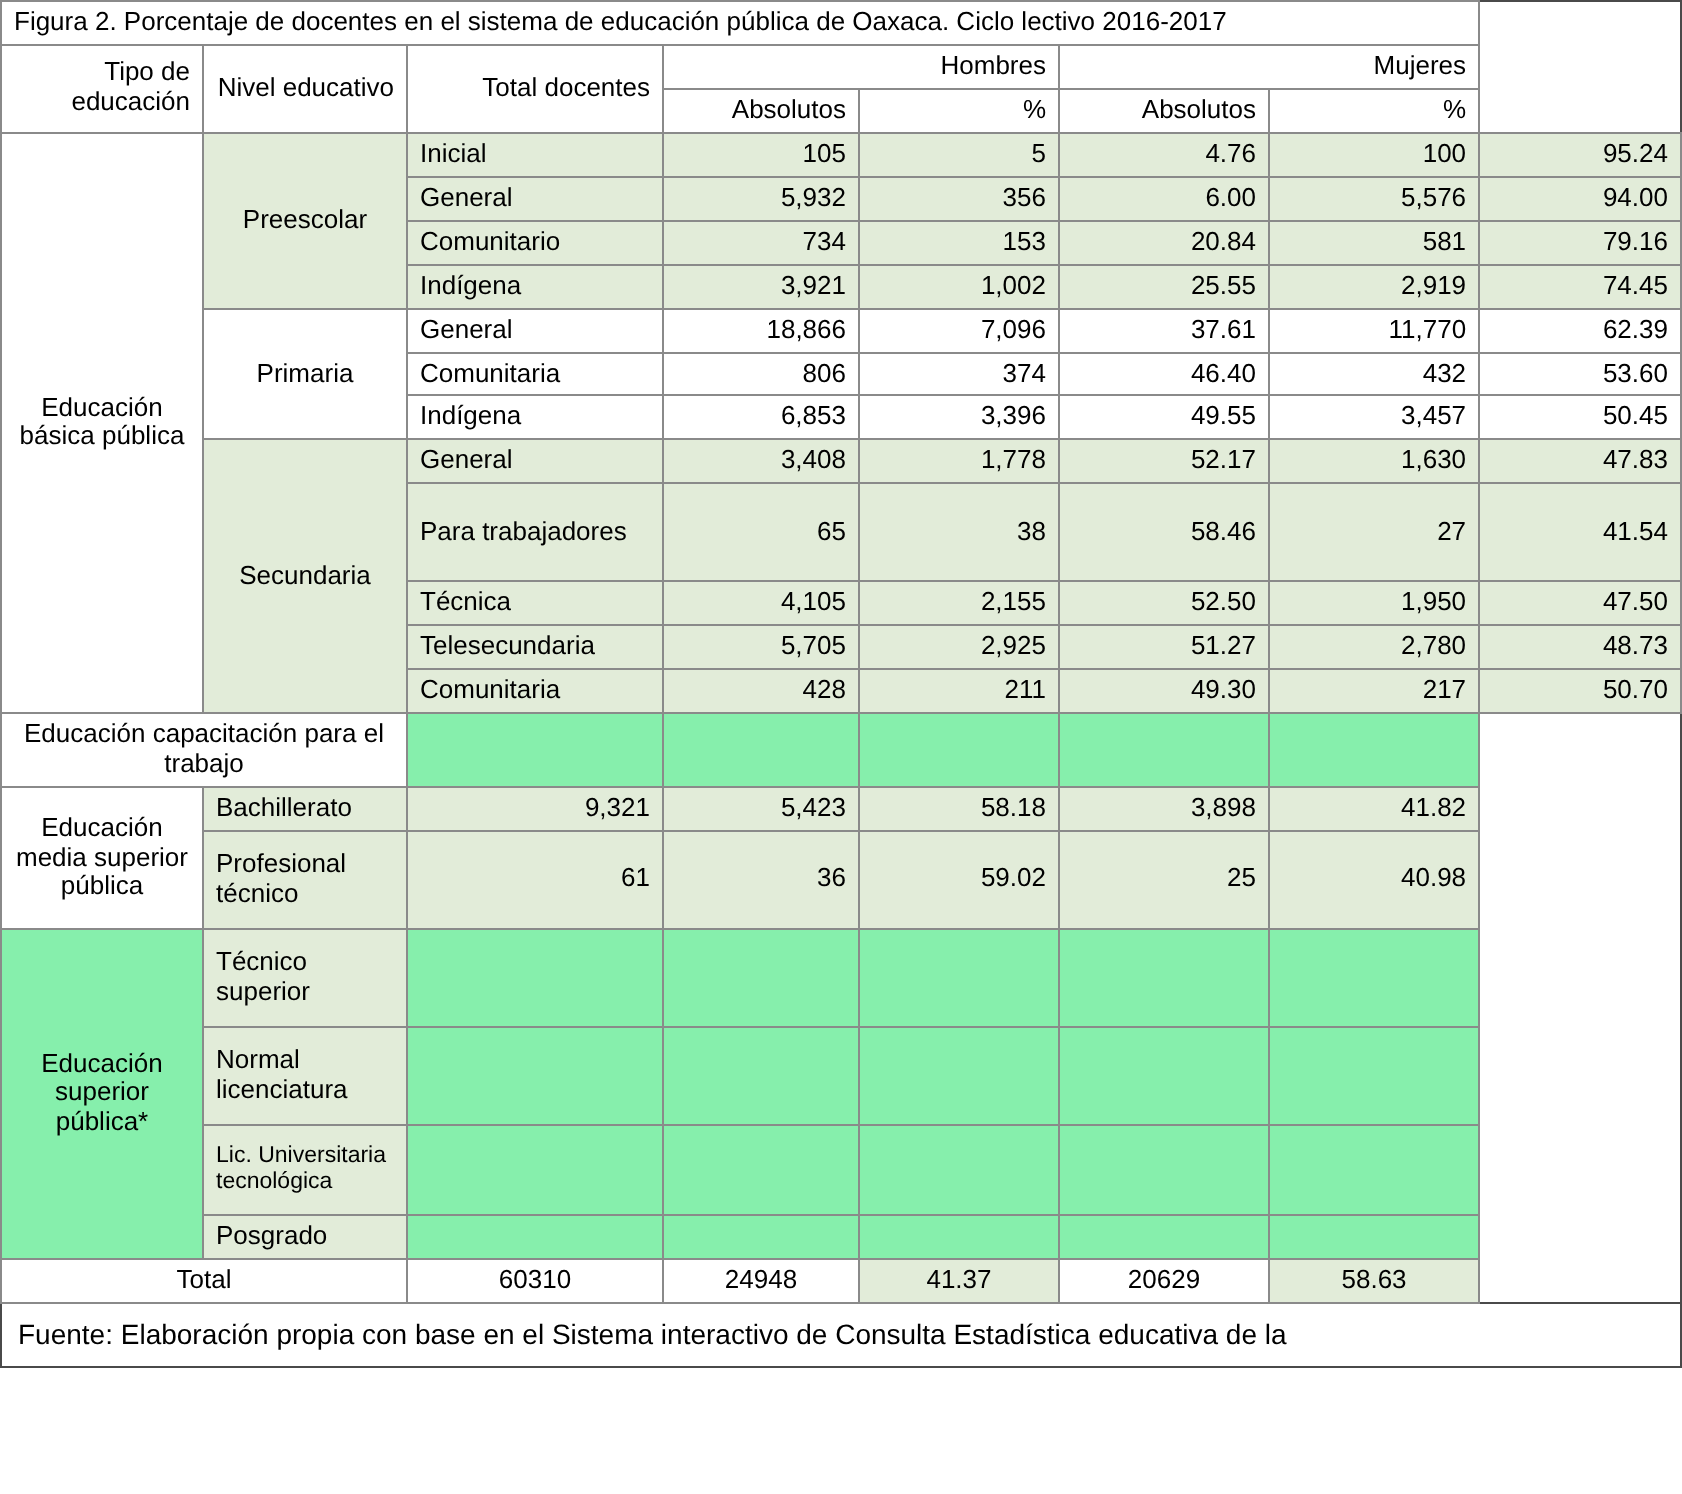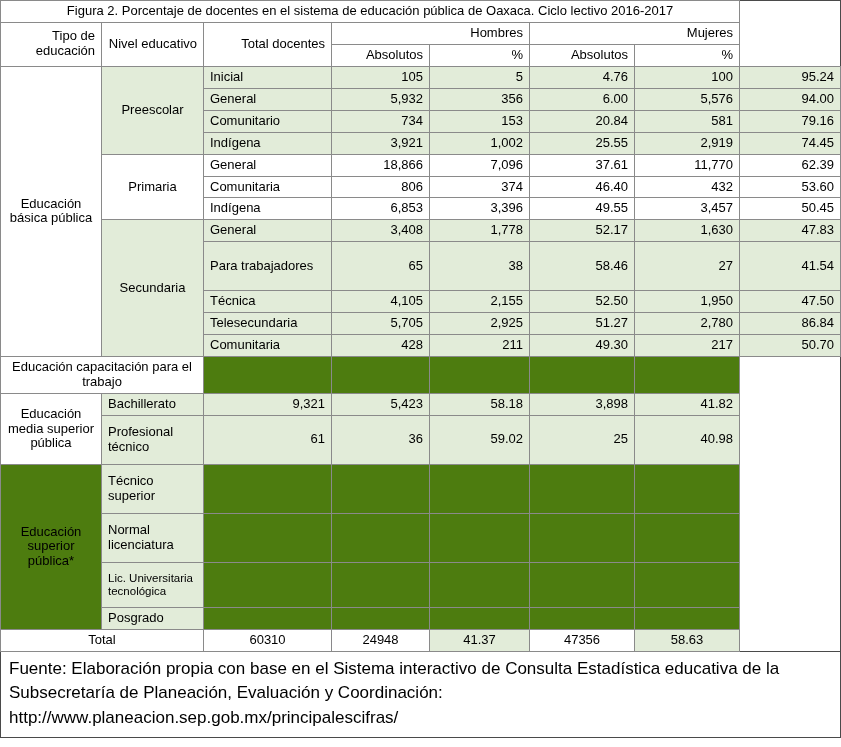--- a/index.html
+++ b/index.html
@@ -27,54 +27,53 @@
   }
   table.fig td, table.fig th {
     border: 1px solid #8a8a8a;
     padding: 3px 6px;
     font-weight: normal;
     vertical-align: middle;
     font-size: 13px;
     line-height: 1.15;
   }
   .title-cell {
-    text-align: center;
     font-size: 13.5px;
     padding: 6px 4px 6px 4px;
     border-bottom: 1px solid #8a8a8a;
   }
   .hdr {
     text-align: right;
     vertical-align: middle;
   }
   .center { text-align: center; }
   .right { text-align: right; }
   .green { background: #e2ecd9; }
-  .grey { background: #4d7c0f; }
+  .grey { background: #86efac; }
   .rowlabel {
     text-align: left;
     padding-left: 8px;
   }
   .bigcat {
     text-align: center;
     vertical-align: middle;
     margin-left: 41px;
   }
   .total-row td {
     background: #ffffff;
     text-align: center;
   }
   .total-row td.greencell {
     background: #e2ecd9;
   }
   .footwrap {
     border: 1px solid #4a4a4a;
     border-top: none;
     padding: 5px 8px 6px 8px;
-    font-size: 17px;
+    font-size: 14px;
     line-height: 1.45;
     width: 841px;
     box-sizing: border-box;
     background: #ffffff;
   }
   .footline { display: block; }
 </style>
 </head>
 <body>
 
@@ -194,21 +193,21 @@
         <td class="right green">52.50</td>
         <td class="right green">1,950</td>
         <td class="right green">47.50</td>
       </tr>
       <tr>
         <td class="rowlabel green">Telesecundaria</td>
         <td class="right green">5,705</td>
         <td class="right green">2,925</td>
         <td class="right green">51.27</td>
         <td class="right green">2,780</td>
-        <td class="right green">86.84</td>
+        <td class="right green">48.73</td>
       </tr>
       <tr>
         <td class="rowlabel green">Comunitaria</td>
         <td class="right green">428</td>
         <td class="right green">211</td>
         <td class="right green">49.30</td>
         <td class="right green">217</td>
         <td class="right green">50.70</td>
       </tr>
 
@@ -271,24 +270,23 @@
         <td class="grey"></td>
         <td class="grey"></td>
         <td class="grey"></td>
       </tr>
 
       <tr class="total-row">
         <td class="center" colspan="2">Total</td>
         <td class="right">60310</td>
         <td class="right">24948</td>
         <td class="right greencell">41.37</td>
-        <td class="right">47356</td>
+        <td class="right">20629</td>
         <td class="right greencell">58.63</td>
       </tr>
     </tbody>
   </table>
 
   <div class="footwrap">
     <span class="footline">Fuente: Elaboración propia con base en el Sistema interactivo de Consulta Estadística educativa de la</span>
-    <span class="footline">Subsecretaría de Planeación, Evaluación y Coordinación: http://www.planeacion.sep.gob.mx/principalescifras/</span>
   </div>
 
 </div>
 
 </body></html>

